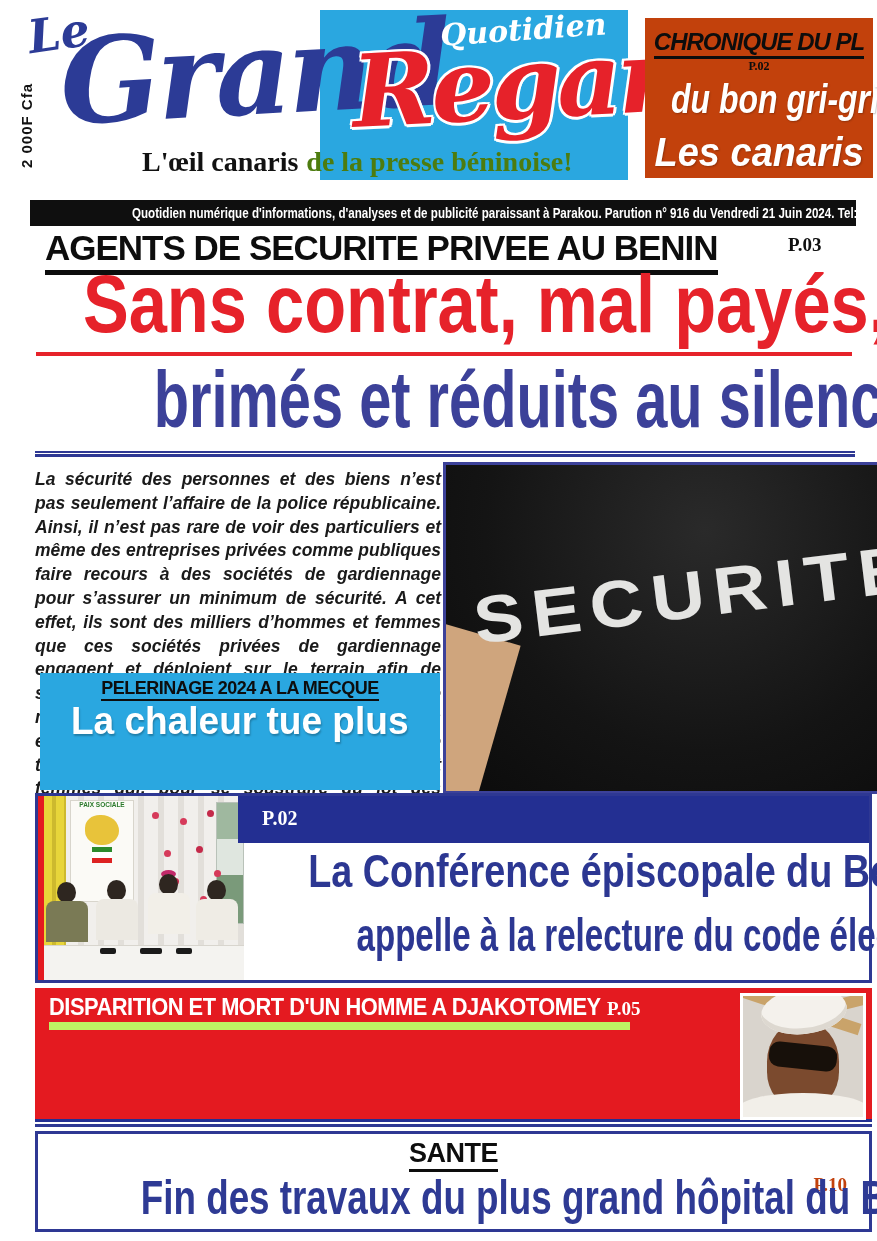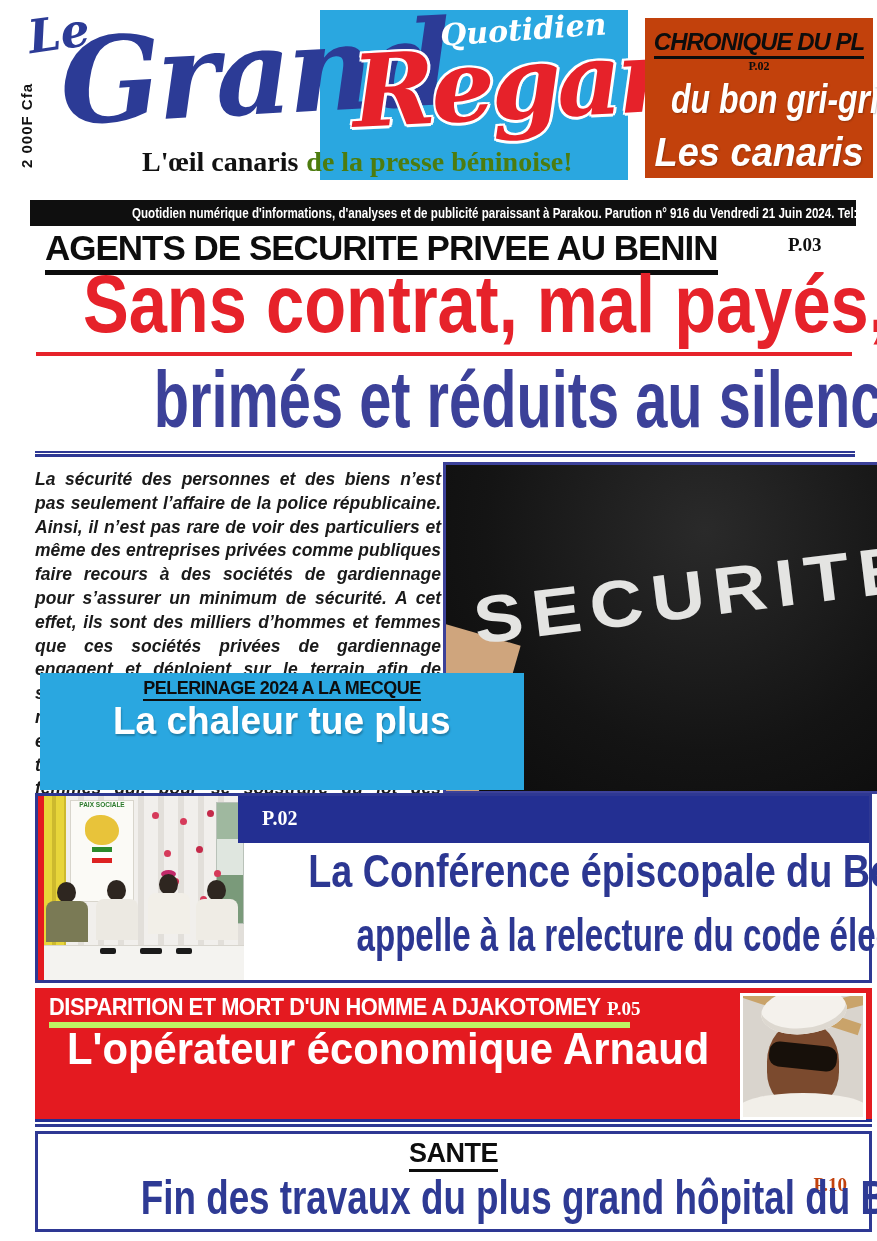--- a/index.html
+++ b/index.html
@@ -50,21 +50,21 @@
       line-height:1.36;color:#1a1a1a;text-align:justify;}
 
   
   .photo-securite{left:443px;top:462px;width:432px;height:326px;border:3px solid #3c4199;background:#161616;overflow:hidden;}
   .sec-shade{position:absolute;inset:0;background:radial-gradient(ellipse at 60% 20%,#2a2a2a 0%,#141414 60%,#0b0b0b 100%);}
   .sec-arm{position:absolute;left:-30px;bottom:-30px;width:80px;height:190px;background:#cfa57d;transform:rotate(16deg);}
   .sec-text{position:absolute;left:28px;top:118px;color:#e4e4e2;font-weight:bold;font-size:66px;letter-spacing:8px;
       transform:rotate(-7deg) scaleX(1.12);transform-origin:left center;white-space:nowrap;}
 
   
-  .pelerinage{left:40px;top:673px;width:484px;height:117px;background:#2aa7e0;text-align:center;}
+  .pelerinage{left:40px;top:673px;width:400px;height:117px;background:#2aa7e0;text-align:center;}
   .pel-kicker{margin-top:5px;display:inline-block;font-size:18px;font-weight:bold;color:#0d0d0d;
       border-bottom:2.5px solid #0d0d0d;letter-spacing:-.5px;}
   .pel-line{color:#fff;font-weight:bold;font-size:39px;line-height:1.05;text-shadow:1px 2px 2px rgba(0,0,0,.25);}
 
   
   .conference{left:35px;top:793px;width:837px;height:190px;border:3px solid #2e3893;background:#fff;box-sizing:border-box;}
   .conf-photo{position:absolute;left:0;top:0;width:200px;height:184px;border-left:6px solid #e41a20;
       background:#efecea;overflow:hidden;}
   .conf-curtain{position:absolute;inset:0;
       background:repeating-linear-gradient(90deg,#f1efec 0 14px,#e2dfda 14px 20px);}
@@ -91,21 +91,21 @@
   .conf-page{position:absolute;left:24px;top:11px;color:#fff;font-family:"Liberation Serif",serif;font-weight:bold;font-size:20px;}
   .conf-kicker{position:absolute;left:90px;right:10px;top:8px;text-align:center;color:#fff;font-weight:bold;font-size:26px;
       letter-spacing:-.5px;}
   .conf-kicker .condense{border-bottom:3px solid #fff;padding-bottom:1px;}
   .conf-h1{position:absolute;left:200px;right:0;top:48px;text-align:center;color:#2c3792;font-weight:bold;font-size:46px;}
   .conf-h2{position:absolute;left:200px;right:0;top:112px;text-align:center;color:#2c3792;font-weight:bold;font-size:46px;}
 
   
   .disparition{left:35px;top:988px;width:837px;height:134px;background:#e41a20;border-bottom:3px solid #232f92;box-sizing:border-box;}
   .disp-kicker{position:absolute;left:14px;top:6px;color:#fff;font-weight:bold;font-size:23px;letter-spacing:-.5px;
-      border-bottom:6px solid #bef264;padding-bottom:1px;white-space:nowrap;}
+      border-bottom:8px solid #bef264;padding-bottom:1px;white-space:nowrap;}
   .disp-page{position:absolute;left:545px;top:10px;color:#fff;font-family:"Liberation Serif",serif;font-weight:bold;font-size:19px;margin-left:27px;}
   .disp-h1{position:absolute;left:0;top:36px;width:706px;text-align:center;color:#fff;font-weight:bold;font-size:44px;}
   .disp-h2{position:absolute;left:0;top:84px;width:706px;text-align:center;color:#fff;font-weight:bold;font-size:44px;}
   .portrait{position:absolute;right:6px;top:5px;width:120px;height:121px;background:#d9d4cd;border:3px solid #fff;overflow:hidden;}
   .beam{position:absolute;width:140px;height:12px;background:#c9a36a;}
   .portrait .face{position:absolute;left:24px;top:26px;width:72px;height:86px;background:#7b4a2e;border-radius:46% 46% 42% 42%;}
   .portrait .capw{position:absolute;left:18px;top:-8px;width:86px;height:46px;background:#f4f1ec;border-radius:50%;
       transform:rotate(-7deg);box-shadow:inset 0 -6px 0 #ddd8d0;}
   .portrait .glasses{position:absolute;left:26px;top:48px;width:68px;height:25px;background:#17100a;border-radius:10px;
       transform:rotate(6deg);}
@@ -225,23 +225,20 @@
     <div class="conf-h2">
       <span class="condense" style="--sx:.72;">appelle à la relecture du code électoral</span>
     </div>
   </div>
 
   <div class="abs disparition">
     <div class="disp-kicker">
       <span class="condense" style="--sx:.95;transform-origin:left center;">DISPARITION ET MORT D'UN HOMME A DJAKOTOMEY</span>
     </div>
     <div class="disp-page">P.05</div>
-    <div class="disp-h1">
-      <span class="condense" style="--sx:.95;">L'opérateur économique Arnaud</span>
-    </div>
     <div class="portrait">
       <div class="beam" style="left:-20px;top:6px;transform:rotate(18deg);"></div>
       <div class="beam" style="left:30px;top:2px;transform:rotate(-14deg);"></div>
       <div class="face"></div>
       <div class="capw"></div>
       <div class="glasses"></div>
       <div class="robe"></div>
     </div>
   </div>
 

